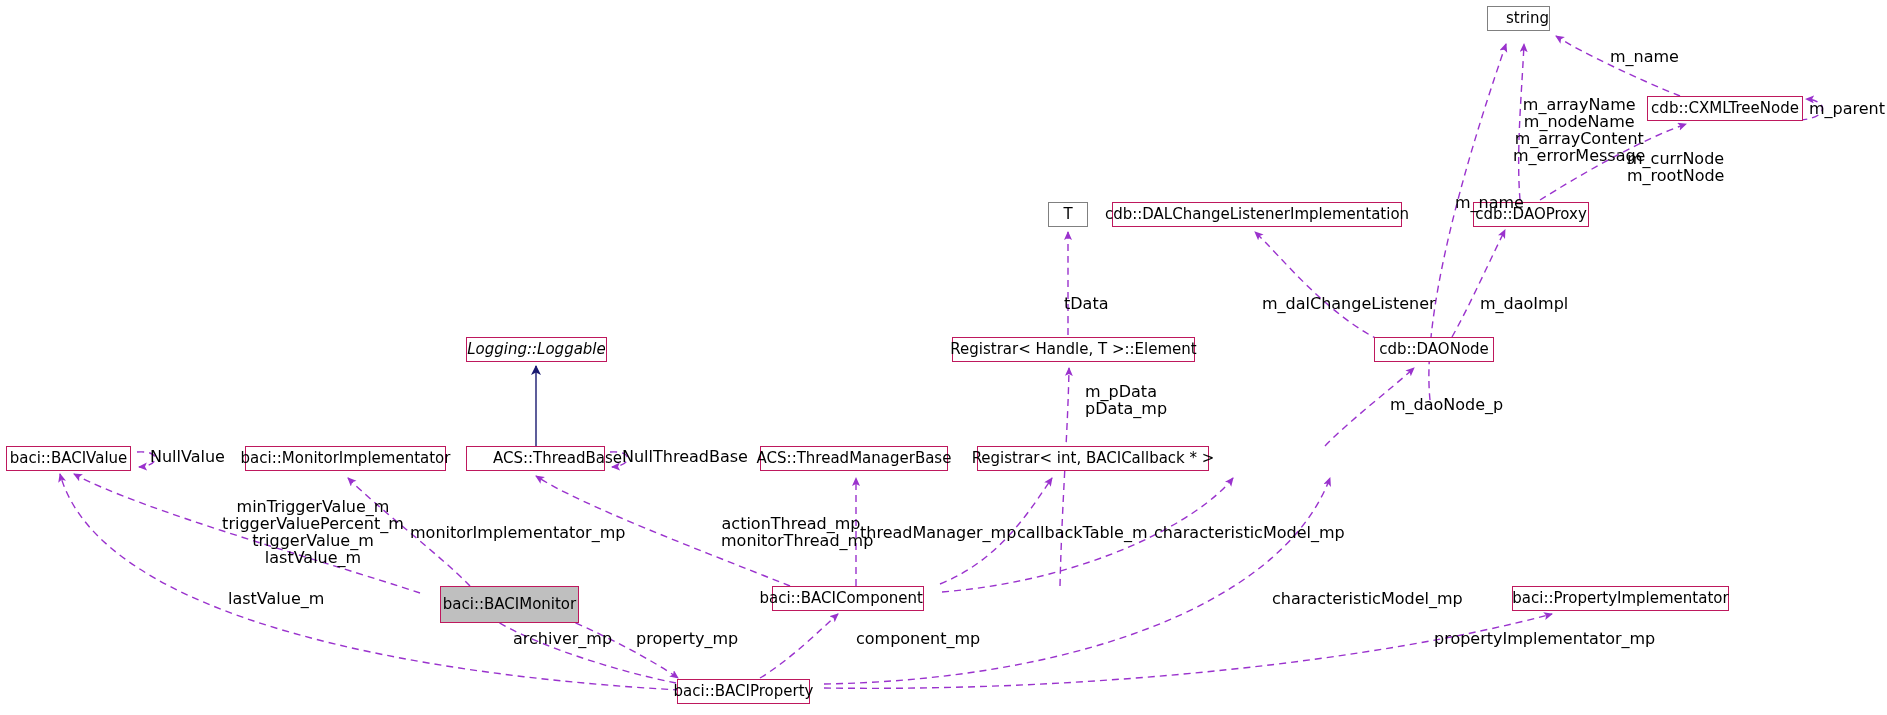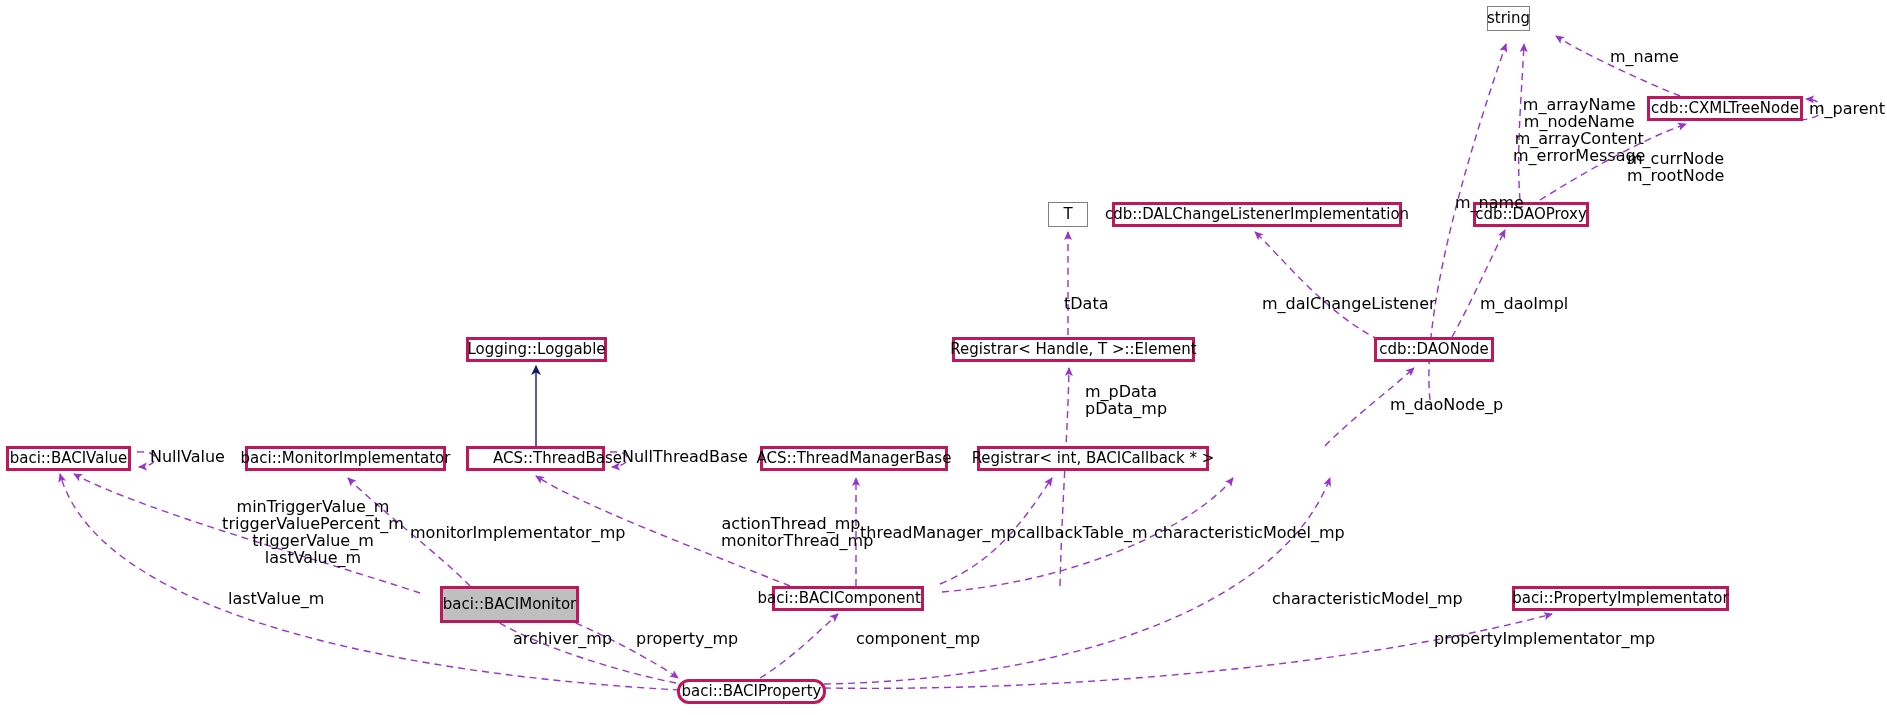--- a/index.html
+++ b/index.html
@@ -1,21 +1,21 @@
 <!DOCTYPE html>
 <html><head>
 <meta charset="utf-8">
 <style>
   html,body{margin:0;padding:0;background:#ffffff;}
   body{width:1887px;height:715px;overflow:hidden;
        font-family:"DejaVu Sans","Liberation Sans",sans-serif;}
   #canvas{position:relative;width:1887px;height:715px;background:#fff;}
   svg.edges{position:absolute;left:0;top:0;width:1887px;height:715px;}
   .node{position:absolute;box-sizing:border-box;display:flex;align-items:center;
-        justify-content:center;background:#ffffff;border:3px solid #be185d;
+        justify-content:center;background:#ffffff;border:1px solid #be185d;
         color:#000000;font-size:15px;line-height:1;white-space:nowrap;}
   .node.gray{background:#bfbfbf;}
   .node.faint{border:1px solid #808080;}
   .elabel{position:absolute;color:#000000;font-size:16px;line-height:17px;
           white-space:pre;text-align:center;}
   .elabel.left{text-align:left;}
 </style>
 </head>
 <body>
 
@@ -81,42 +81,42 @@
 
       <path d="M760,678 C790,660 820,630 838,614"></path>
     </g>
 
     <g fill="none" stroke="#191970" stroke-width="1.4" marker-end="url(#ih)">
 
       <path d="M536,446 L536,366"></path>
     </g>
   </svg>
 
-  <div class="node faint" style="left:1487px;top:6px;width:43px;height:25px;">
+  <div class="node faint" style="left:1487px;top:6px;width:63px;height:25px;justify-content:flex-end;">
       <span>string</span>
     </div>
   <div class="node" style="left:1647px;top:96px;width:156px;height:25px;">
       <span>cdb::CXMLTreeNode</span>
     </div>
   <div class="node faint" style="left:1048px;top:202px;width:40px;height:25px;">
       <span>T</span>
     </div>
   <div class="node" style="left:1112px;top:202px;width:290px;height:25px;">
       <span>cdb::DALChangeListenerImplementation</span>
     </div>
   <div class="node" style="left:1473px;top:202px;width:116px;height:25px;">
       <span>cdb::DAOProxy</span>
     </div>
   <div class="node" style="left:952px;top:337px;width:243px;height:25px;">
       <span>Registrar&lt; Handle, T &gt;::Element</span>
     </div>
   <div class="node" style="left:1374px;top:337px;width:120px;height:25px;">
       <span>cdb::DAONode</span>
     </div>
-  <div class="node" style="left:466px;top:337px;width:141px;height:25px;">
+  <div class="node" style="left:466px;top:337px;width:141px;height:25px;font-style:italic;">
       <span>Logging::Loggable</span>
     </div>
   <div class="node" style="left:6px;top:446px;width:125px;height:25px;">
       <span>baci::BACIValue</span>
     </div>
   <div class="node" style="left:245px;top:446px;width:201px;height:25px;">
       <span>baci::MonitorImplementator</span>
     </div>
   <div class="node" style="left:466px;top:446px;width:139px;height:25px;padding-left:44px;">
       <span>ACS::ThreadBase</span>
@@ -129,21 +129,21 @@
     </div>
   <div class="node gray" style="left:416px;top:586px;width:139px;height:37px;margin-left:24px;">
       <span>baci::BACIMonitor</span>
     </div>
   <div class="node" style="left:772px;top:586px;width:152px;height:25px;justify-content:flex-end;">
       <span>baci::BACIComponent</span>
     </div>
   <div class="node" style="left:1512px;top:586px;width:217px;height:25px;">
       <span>baci::PropertyImplementator</span>
     </div>
-  <div class="node" style="left:677px;top:679px;width:149px;height:25px;border-radius:12px;">
+  <div class="node" style="left:677px;top:679px;width:133px;height:25px;">
       <span>baci::BACIProperty</span>
     </div>
 
   <div class="elabel left" style="left:1610px;top:48px;">m_name</div>
   <div class="elabel left" style="left:1809px;top:100px;">m_parent</div>
   <div class="elabel" style="left:1513px;top:96px;">m_arrayName
 m_nodeName
 m_arrayContent
 m_errorMessage</div>
   <div class="elabel left" style="left:1455px;top:194px;">m_name</div>

